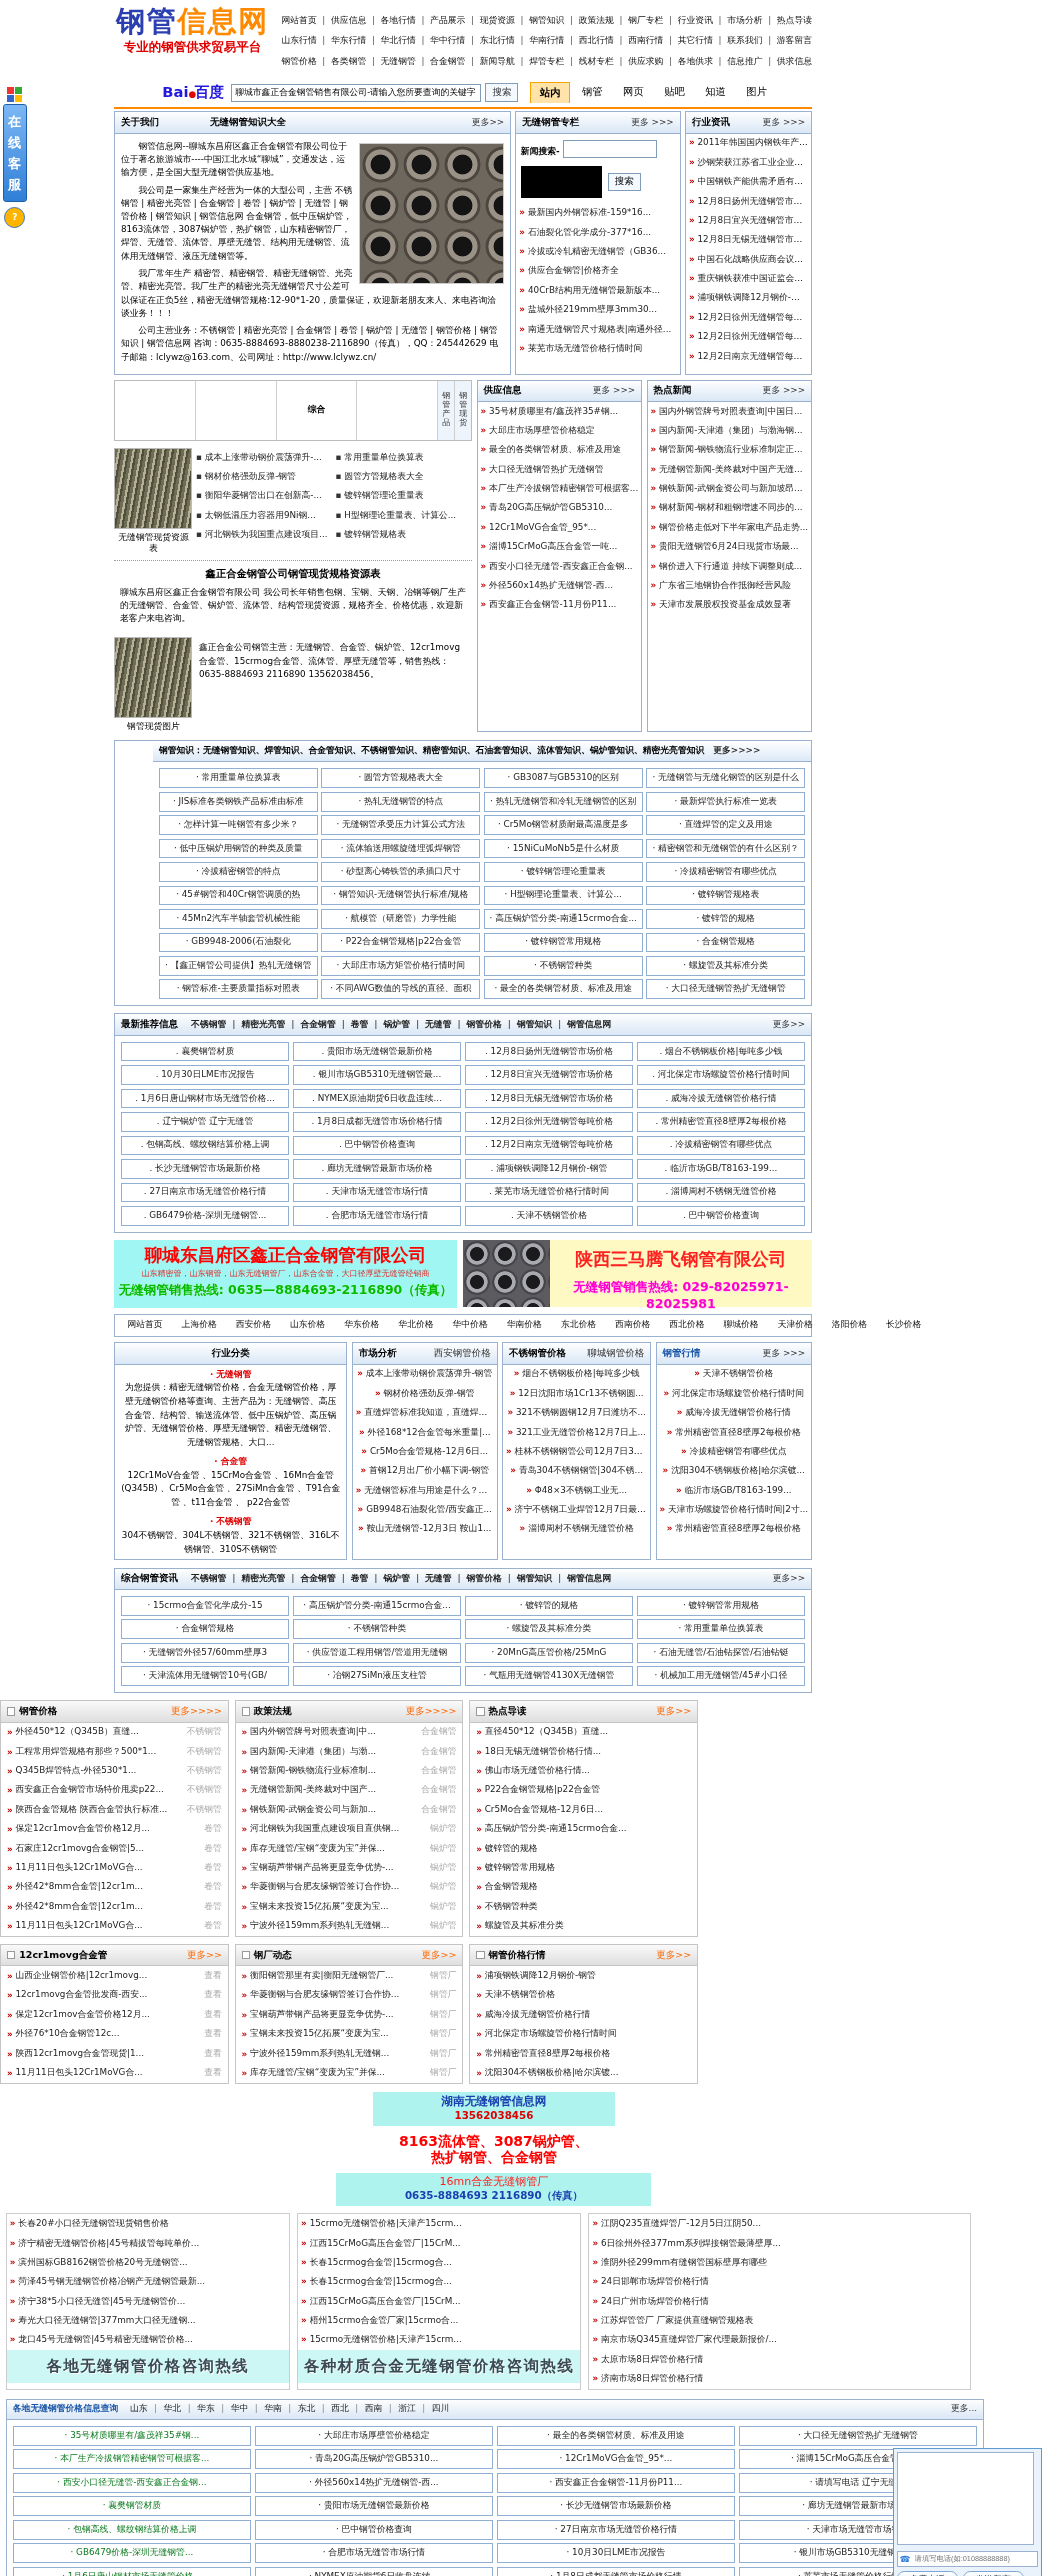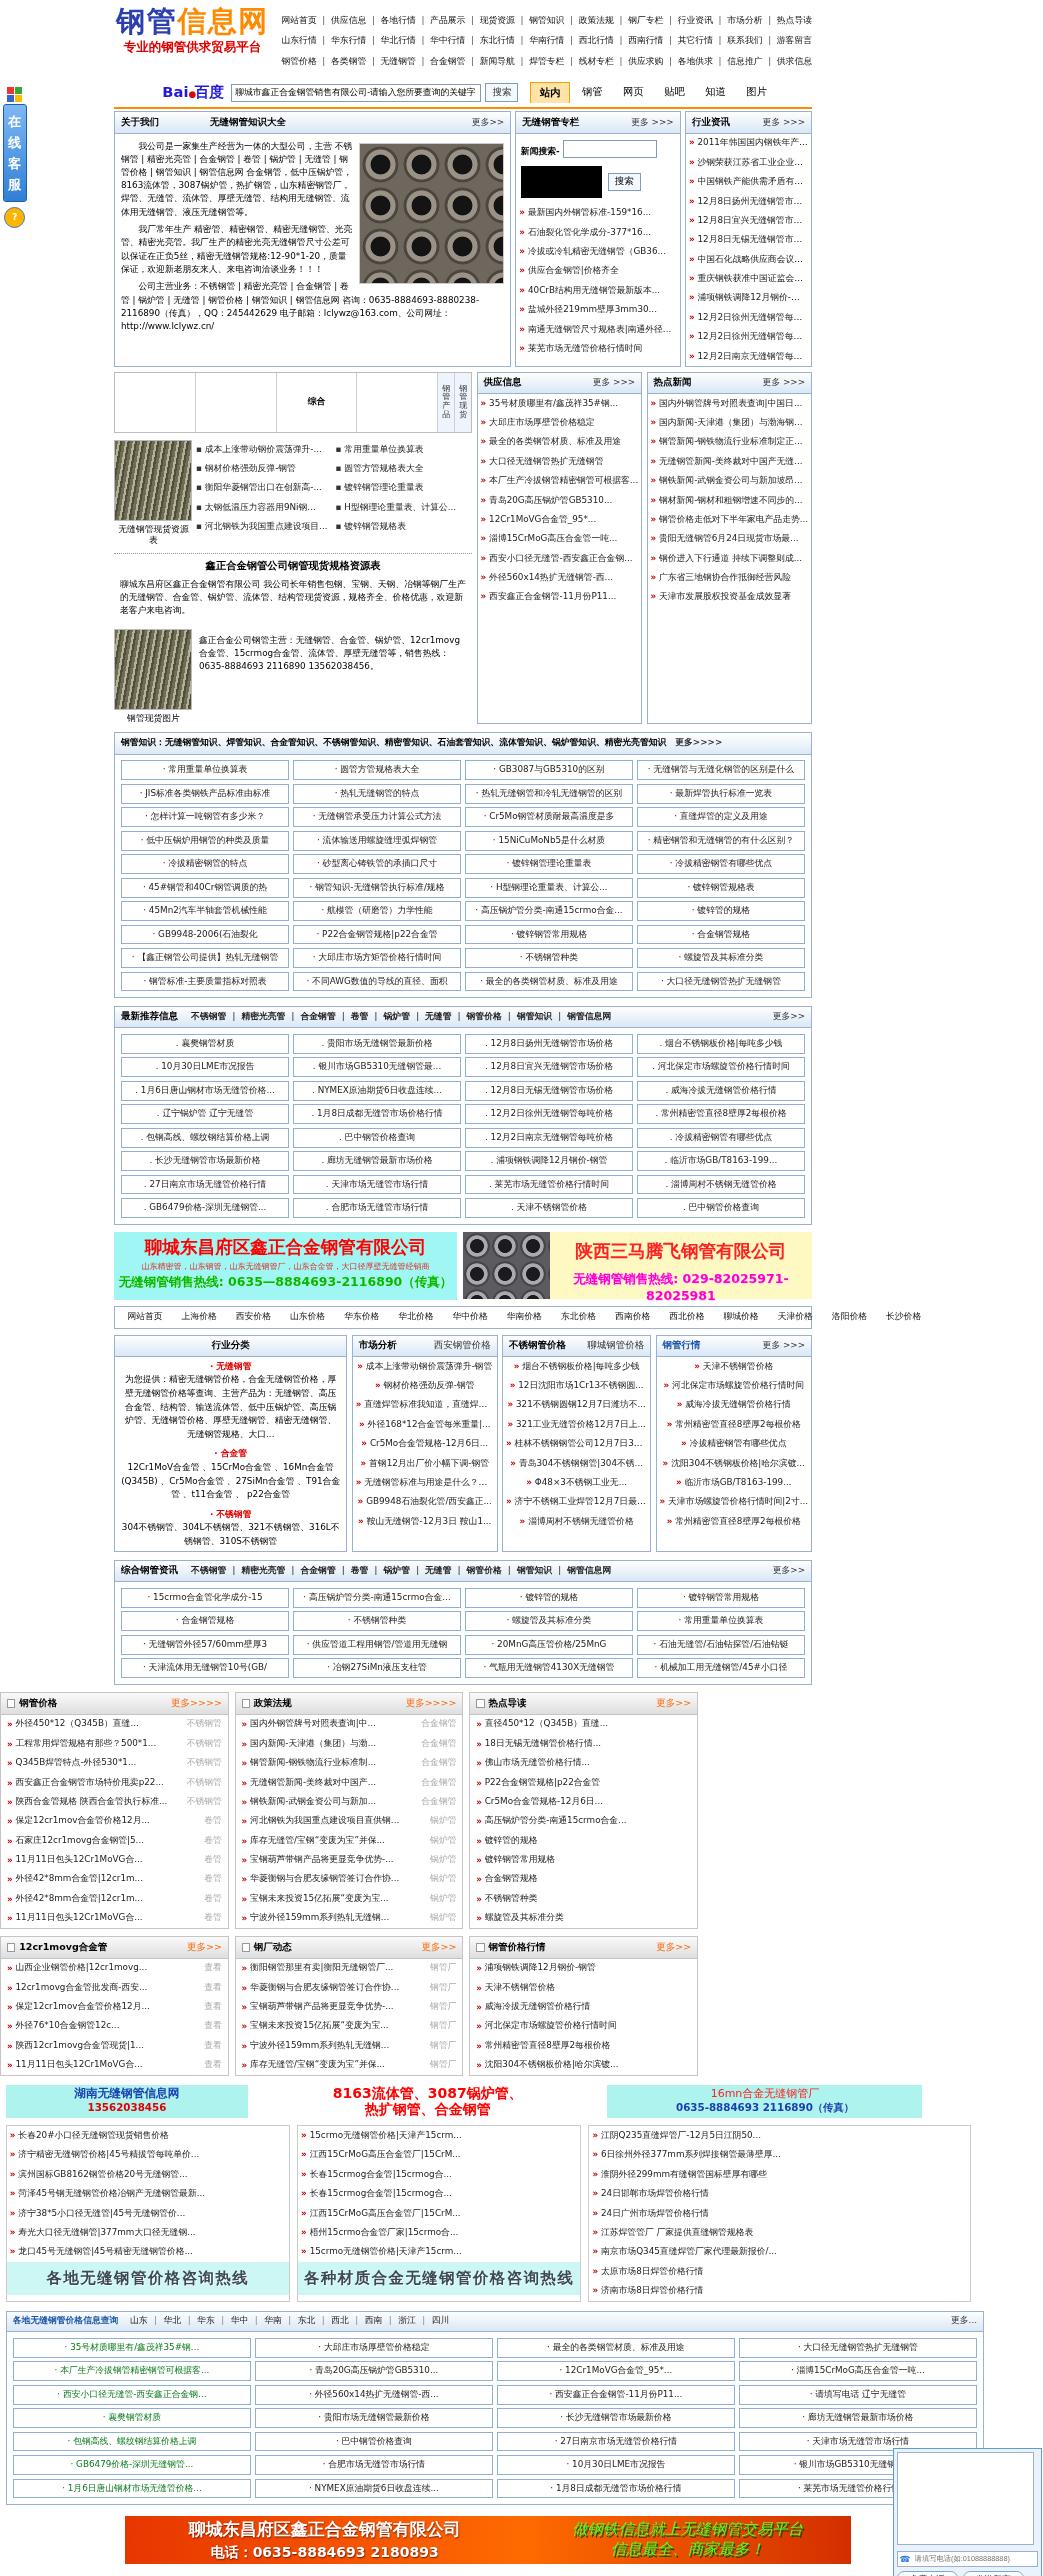--- a/index.html
+++ b/index.html
@@ -67,21 +67,21 @@
   .thumb .cap{padding-top:2.9px;line-height:1.3;}
   .splists{flex:1;display:flex;}
   .splists .lst{width:50%;}
   .sqli{padding:3.7px 2.9px;white-space:nowrap;overflow:hidden;}
   .sqli .blt2{color:#333;margin-right:2.9px;}
   .promo-title{text-align:center;font-weight:bold;font-size:10.3px;border-top:0.7px dotted #999;margin-top:5.9px;padding-top:5.9px;}
   .promo-text{padding:4.4px 5.9px;line-height:1.5;}
   .rightcol{flex:1;display:flex;gap:4.4px;}
   .supply,.hotnews{width:50%;}
   
-  .kband{border:0.7px solid #9ab2cf;margin-top:7.3px;}
+  .kband{border:0.7px solid #9ab2cf;margin-top:7.3px;padding-left:38px;}
   .khead{background:linear-gradient(#fff,#dce9f7);padding:4.4px 5.9px;font-weight:bold;border-bottom:0.7px solid #9ab2cf;}
   .khead .more{font-weight:bold;color:#333;margin-left:5.9px;}
   .cellgrid{display:grid;gap:3.7px;padding:5.9px;}
   .cell{border:0.7px solid #8fb0d3;background:#fff;text-align:center;padding:2.9px 2.9px;white-space:nowrap;overflow:hidden;}
   .cell.green a{color:#0a7a1e;}
   
   .phead2{background:linear-gradient(#fefefe,#d9e7f6);border-bottom:0.7px solid #9ab2cf;padding:3.7px 5.9px;display:flex;align-items:center;}
   .phead2 .t{font-weight:bold;font-size:9.5px;margin-right:13.2px;}
   .phead2 .links{flex:1;white-space:nowrap;overflow:hidden;font-weight:bold;}
   .phead2 .links .sep{margin:0 2.9px;color:#555;}
@@ -113,21 +113,21 @@
   
   .b3row{display:flex;gap:5.9px;width:698px;margin-top:7.3px;}
   .bpanel{flex:1;border:0.7px solid #c5c5c5;}
   .bhead{background:linear-gradient(#fafafa,#dedede);border-bottom:0.7px solid #c5c5c5;padding:3.7px 5.9px;display:flex;align-items:center;font-weight:bold;font-size:9.5px;}
   .bhead .sqr{display:inline-block;width:6.6px;height:6.6px;border:0.7px solid #999;background:#fff;margin-right:3.7px;}
   .bhead .more{margin-left:auto;color:#f60;font-weight:normal;}
   .trow{display:flex;align-items:center;padding:3.7px 5.9px;white-space:nowrap;overflow:hidden;}
   .trow .t{flex:1;overflow:hidden;text-overflow:ellipsis;}
   .trow .tag{color:#aaa;margin-left:5.9px;}
   
-  .midb{display:flex;gap:7.3px;width:976px;margin:8.8px 0 0 5.9px;align-items:center;}
+  .midb{display:flex;gap:7.3px;width:976px;margin:8.8px 0 0 5.9px;align-items:center;flex-direction:column;}
   .mb1{width:242px;height:32px;background:#aef3ee;text-align:center;padding-top:1.5px;}
   .mb1 .l1{color:#1a3fb0;font-weight:bold;font-size:11.7px;}
   .mb1 .l2{color:#e00000;font-weight:bold;font-size:10.3px;}
   .mb2{width:345px;text-align:center;color:#ff0000;font-weight:bold;font-size:14px;line-height:1.15;}
   .mb3{width:315px;height:32px;background:#aef3ee;text-align:center;padding-top:1.5px;}
   .mb3 .l1{color:#ff2020;font-weight:normal;font-size:11px;}
   .mb3 .l2{color:#1a3fb0;font-weight:bold;font-size:10.3px;}
   
   .regrow{display:flex;gap:7.3px;width:976px;margin:7.3px 0 0 5.9px;}
   .regcol{border:0.7px solid #ccc;background:#fff;}
@@ -207,20 +207,21 @@
 
   <div class="row1">
     <div class="panel about">
       <div class="phead">
         <span>关于我们</span>
         <span style="margin-left:51px">无缝钢管知识大全</span>
         <a class="more">更多&gt;&gt;</a>
       </div>
       <div class="about-body">
         <div class="pipe-big"></div>
+        <div class="apara">钢管信息网--聊城东昌府区鑫正合金钢管有限公司位于位于著名旅游城市----中国江北水城“聊城”，交通发达，运输方便，是全国大型无缝钢管供应基地。</div>
         <div class="apara">我公司是一家集生产经营为一体的大型公司，主营 不锈钢管 | 精密光亮管 | 合金钢管 | 卷管 | 锅炉管 | 无缝管 | 钢管价格 | 钢管知识 | 钢管信息网 合金钢管，低中压锅炉管，8163流体管，3087锅炉管，热扩钢管，山东精密钢管厂，焊管、无缝管、流体管、厚壁无缝管、结构用无缝钢管、流体用无缝钢管、液压无缝钢管等。</div>
         <div class="apara">我厂常年生产 精密管、精密钢管、精密无缝钢管、光亮管、精密光亮管。我厂生产的精密光亮无缝钢管尺寸公差可以保证在正负5丝，精密无缝钢管规格:12-90*1-20，质量保证，欢迎新老朋友来人、来电咨询洽谈业务！！！</div>
         <div class="apara">公司主营业务：不锈钢管 | 精密光亮管 | 合金钢管 | 卷管 | 锅炉管 | 无缝管 | 钢管价格 | 钢管知识 | 钢管信息网 咨询：0635-8884693-8880238-2116890（传真），QQ：245442629 电子邮箱：lclywz@163.com、公司网址：http://www.lclywz.cn/</div>
       </div>
     </div>
     <div class="panel seamless">
       <div class="phead">
           <span>无缝钢管专栏</span>
           <a class="more">更多 &gt;&gt;&gt;</a>
         </div>

